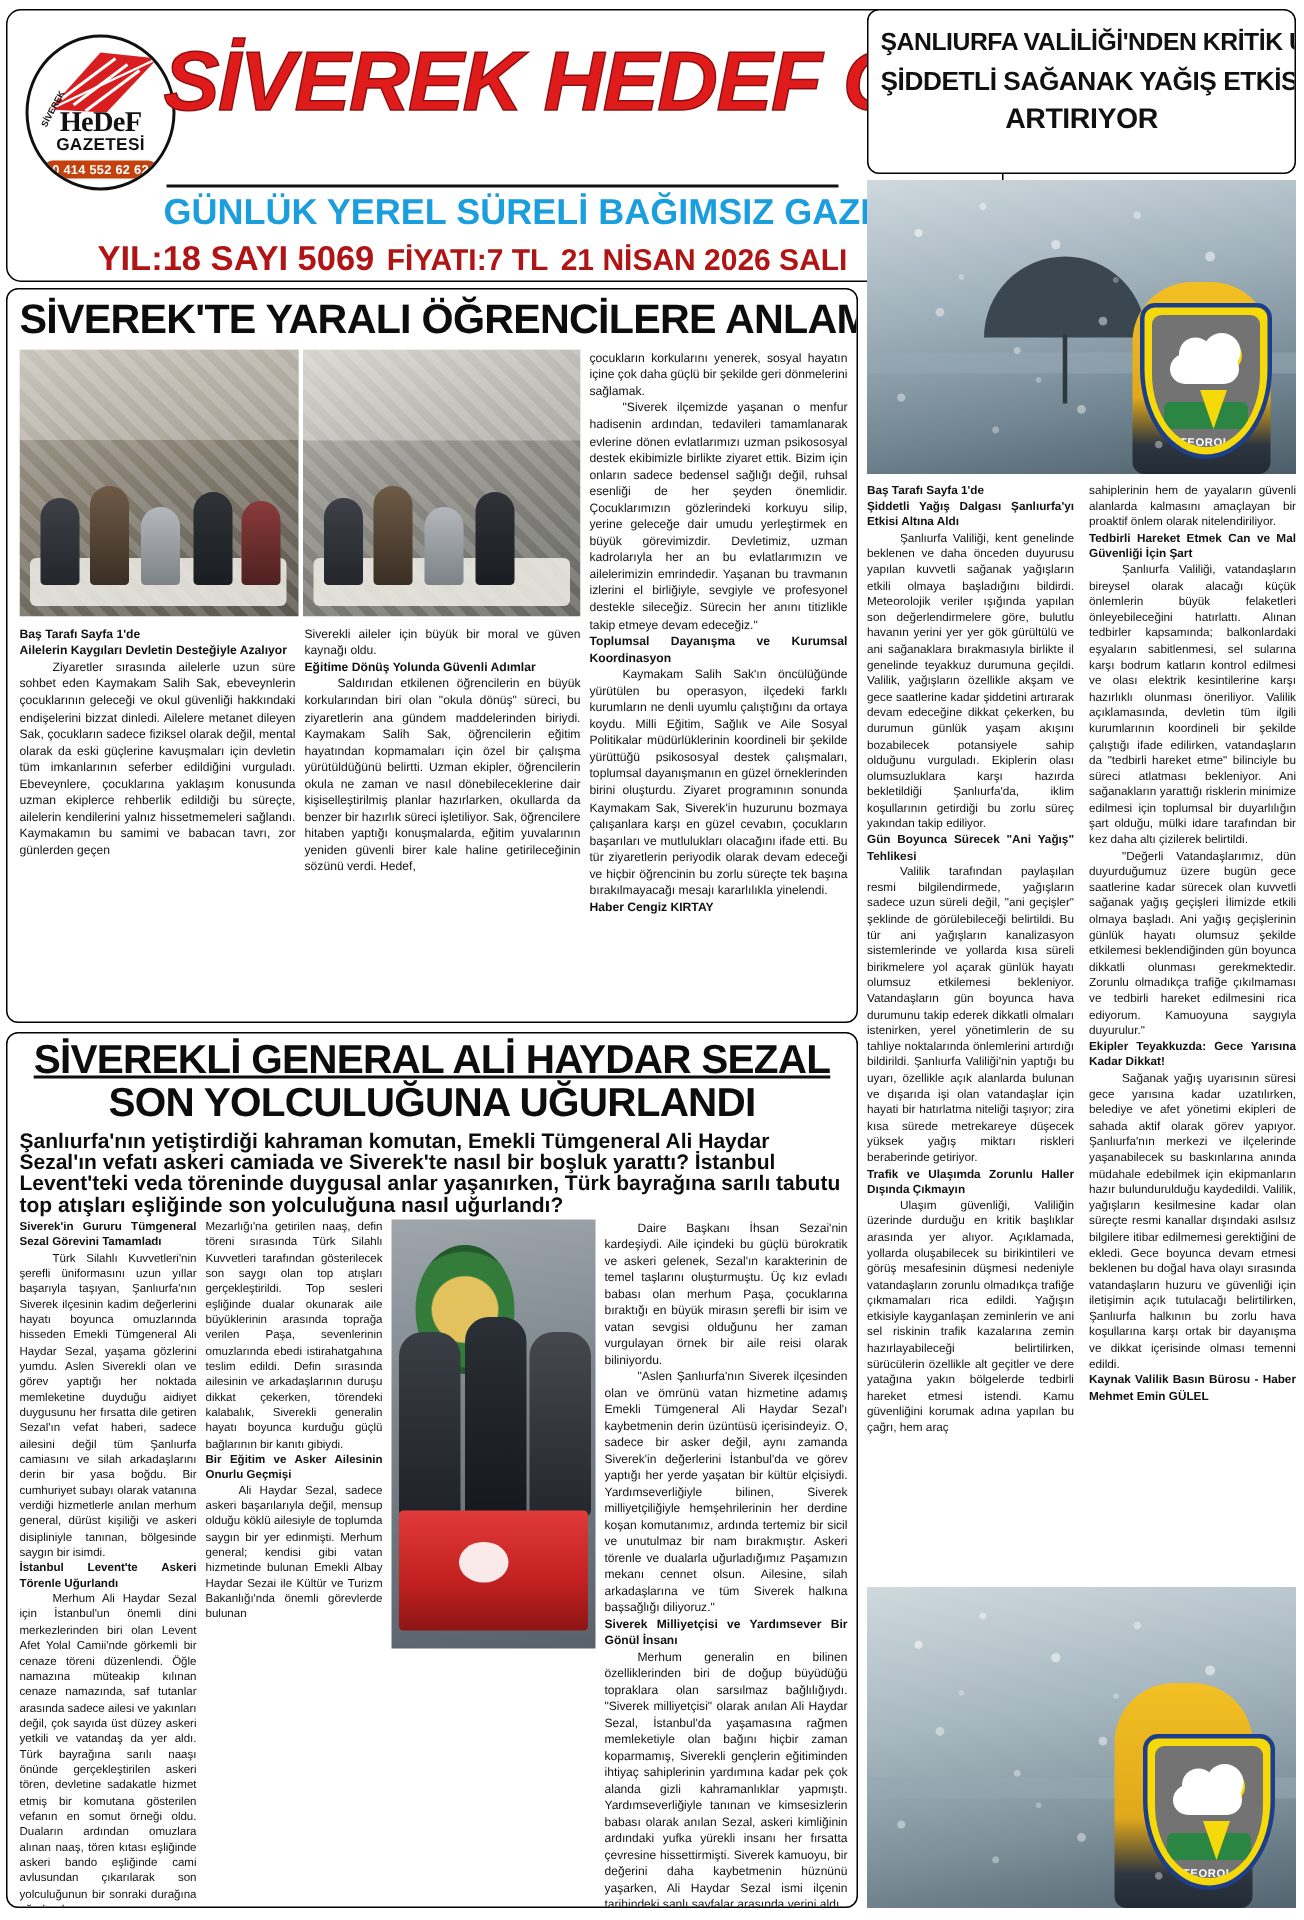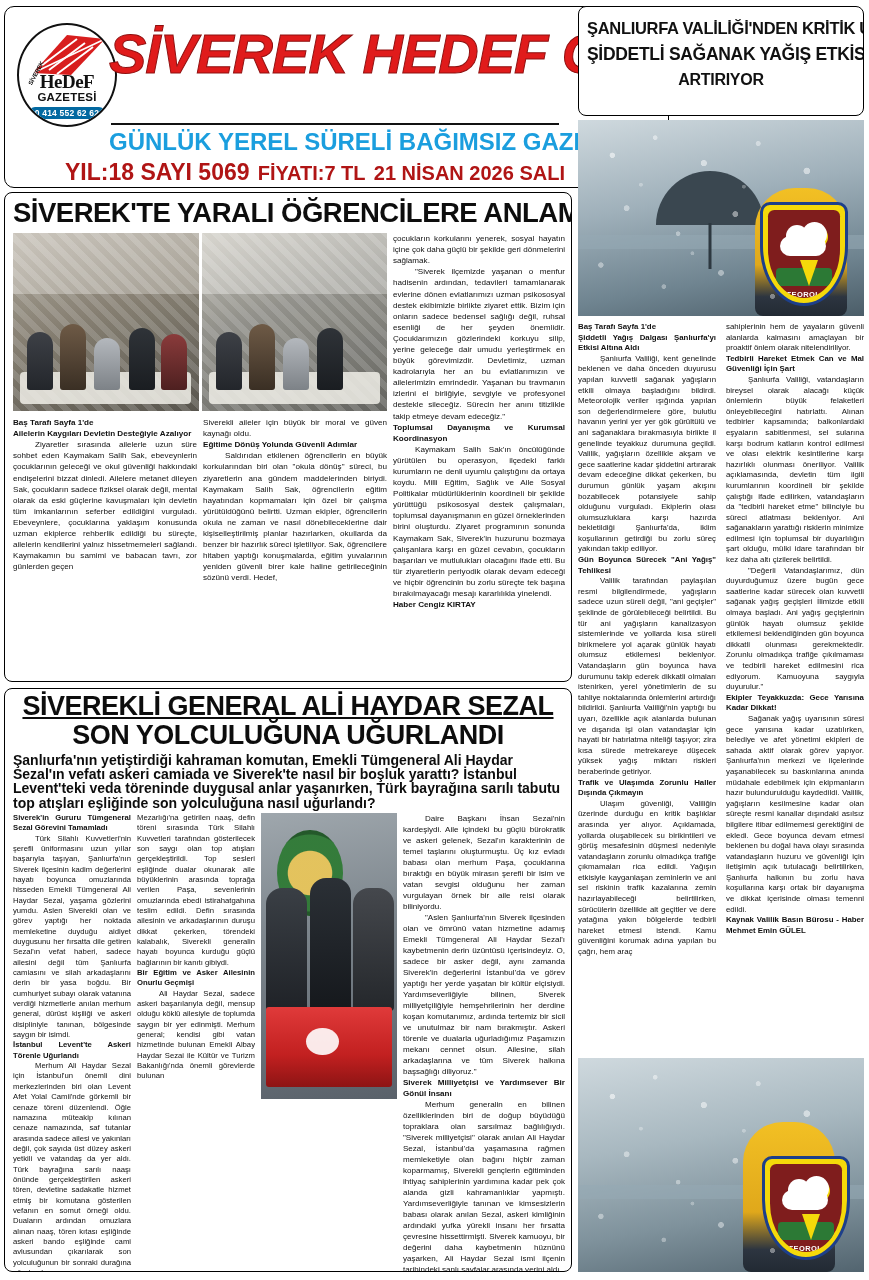--- a/index.html
+++ b/index.html
@@ -57,21 +57,21 @@
   }
   .logo-gaz {
     position: absolute; left: 0; right: 0; top: 66px;
     text-align: center;
     font-weight: bold; font-size: 11.5px; color: #111;
     letter-spacing: 0.2px;
   }
   .logo-phone {
     position: absolute; left: 10px; right: 10px; top: 82px;
     text-align: center;
-    background: #0369a1; color: #fff;
+    background: #c2410c; color: #fff;
     font-weight: bold; font-size: 8.5px;
     border-radius: 7px; padding: 1px 0;
     letter-spacing: 0.2px;
   }
   .logo-sid {
     position: absolute; left: 4px; top: 45px;
     font-size: 6px; font-weight: bold; color: #111;
     transform: rotate(-62deg);
   }
 
@@ -115,21 +115,21 @@
   #weather-head .wh-line {
     text-align: center;
     font-weight: bold;
     font-size: 17px; line-height: 26px;
     color: #111;
     letter-spacing: -0.3px;
     white-space: nowrap;
   }
   #weather-head .wh-line.l1 { font-size: 16.5px; }
   #weather-head .wh-line.l2 { font-size: 17.5px; }
-  #weather-head .wh-line.l3 { font-size: 16px; }
+  #weather-head .wh-line.l3 { font-size: 19px; }
 
   
   #weather-photo-1 {
     position: absolute; left: 578px; top: 120px; width: 286px; height: 196px;
     overflow: hidden; border: 0;
     background: linear-gradient(170deg,#cfd9de 0%, #9fb0ba 40%, #6f8490 75%, #4b5d68 100%);
   }
   #weather-photo-2 {
     position: absolute; left: 578px; top: 1058px; width: 286px; height: 214px;
     overflow: hidden; border: 0;
@@ -186,21 +186,21 @@
     width: 88px; height: 104px;
   }
   .met-shield {
     position: absolute; inset: 0;
     background: #f5d90a;
     border: 3px solid #1d3f8a;
     border-radius: 10px 10px 44px 44px / 10px 10px 60px 60px;
   }
   .met-inner {
     position: absolute; left: 5px; right: 5px; top: 5px; bottom: 5px;
-    background: #7f1d1d;
+    background: #737373;
     border-radius: 7px 7px 40px 40px / 7px 7px 54px 54px;
     overflow: hidden;
   }
   .met-cloud {
     position: absolute; left: 12px; top: 26px;
     width: 46px; height: 20px; background: #fff; border-radius: 12px;
   }
   .met-cloud:before {
     content:""; position:absolute; left: 6px; top:-11px;
     width: 22px; height: 22px; background:#fff; border-radius:50%;

